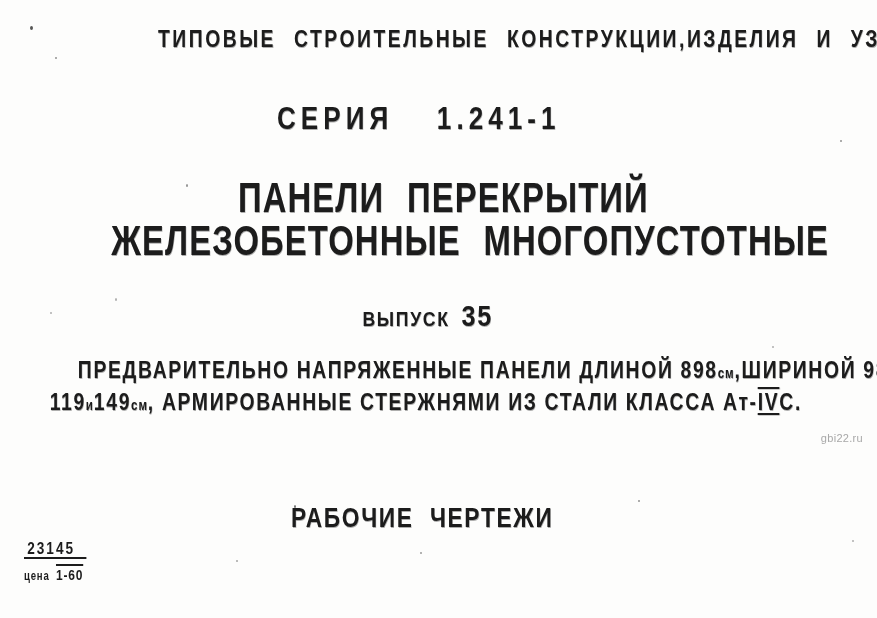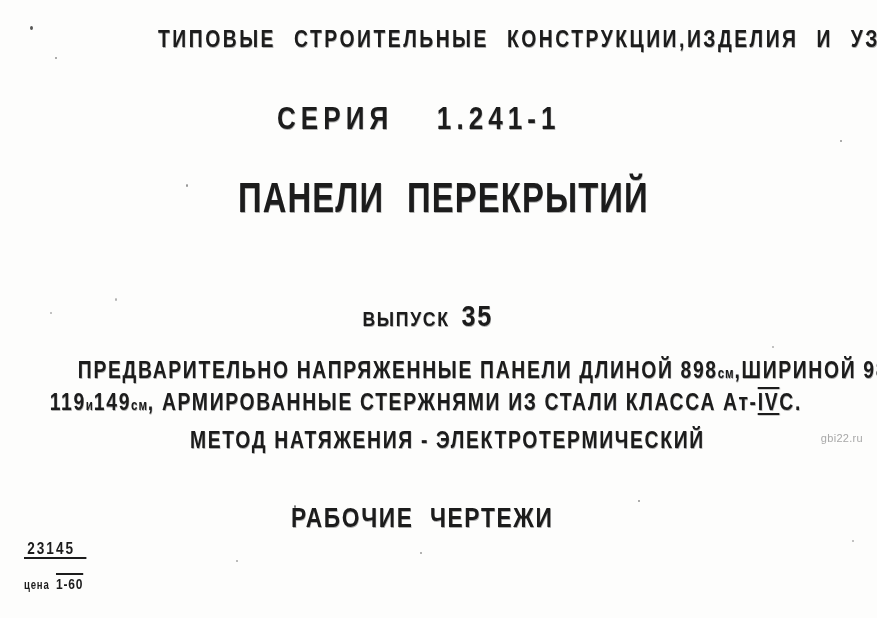--- a/index.html
+++ b/index.html
@@ -44,21 +44,21 @@
   .unit-small{font-size:0.6em;letter-spacing:1px;}
   .roman{text-decoration:underline overline;text-decoration-thickness:2px;text-underline-offset:3px;}
 
   
   .subtitle-line{top:500px;left:-32px;font-size:27px;letter-spacing:2px;word-spacing:10px;line-height:36px;}
 
   
   .stamp{position:absolute;top:541px;left:24px;line-height:15px;}
   .stamp .cond{transform:scaleX(0.8);transform-origin:0 50%;}
   .stamp-number{display:inline-block;font-size:17px;letter-spacing:2.5px;border-bottom:2.5px solid var(--ink);padding:0 14px 1px 4px;}
-  .stamp-price-row{margin-top:17px;}
+  .stamp-price-row{margin-top:8px;}
   .stamp-price-label{font-size:12px;letter-spacing:1px;}
   .stamp-price-value{font-size:15px;letter-spacing:1px;margin-left:8px;text-decoration:overline;text-decoration-thickness:1.5px;}
 
   
   .watermark{position:absolute;top:432px;right:14px;font-size:11px;font-weight:400;color:var(--watermark);letter-spacing:0.3px;}
 
   
   .speck{position:absolute;background:#3a3a3a;border-radius:50%;opacity:0.55;}
   .s1{left:30px;top:26px;width:3px;height:4px;opacity:.85;}
   .s2{left:55px;top:57px;width:2px;height:2px;}
@@ -98,37 +98,37 @@
   <div class="line series-line">
     <span class="cond rough">
       <span>СЕРИЯ</span><span class="series-gap"></span><span>1.241-1</span>
     </span>
   </div>
 
   <div class="line title-block">
     <div class="line-inner">
       <span class="cond rough">ПАНЕЛИ ПЕРЕКРЫТИЙ</span>
     </div>
+    <div class="line-inner">
+      <span class="cond rough">ЖЕЛЕЗОБЕТОННЫЕ МНОГОПУСТОТНЫЕ</span>
+    </div>
   </div>
 
   <div class="line issue-line">
     <span class="cond rough">
       <span class="issue-label">ВЫПУСК</span><span class="issue-number">35</span>
     </span>
   </div>
 
   <div class="desc">
     <div class="line">
       <span class="cond rough"><span>ПРЕДВАРИТЕЛЬНО НАПРЯЖЕННЫЕ ПАНЕЛИ ДЛИНОЙ 898</span><span class="unit-small">см</span><span>,ШИРИНОЙ 98,</span></span>
     </div>
     <div class="line desc-line2">
       <span class="cond rough"><span>119</span><span class="unit-small">и</span><span>149</span><span class="unit-small">см</span><span>, АРМИРОВАННЫЕ СТЕРЖНЯМИ ИЗ СТАЛИ КЛАССА Ат-</span><span class="roman">IV</span><span>С.</span></span>
-    </div>
-    <div class="line desc-line3">
-      <span class="cond rough">МЕТОД НАТЯЖЕНИЯ - ЭЛЕКТРОТЕРМИЧЕСКИЙ</span>
     </div>
   </div>
 
   <div class="watermark">gbi22.ru</div>
 
   <div class="line subtitle-line">
     <span class="cond rough">РАБОЧИЕ ЧЕРТЕЖИ</span>
   </div>
 
   <div class="stamp">

